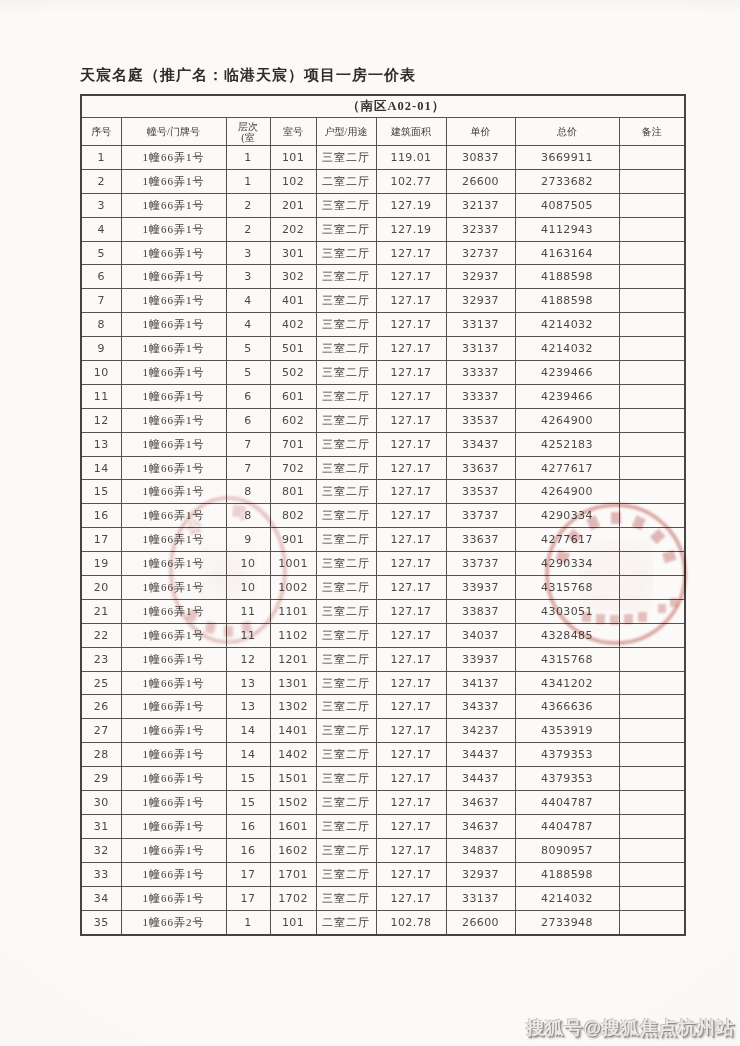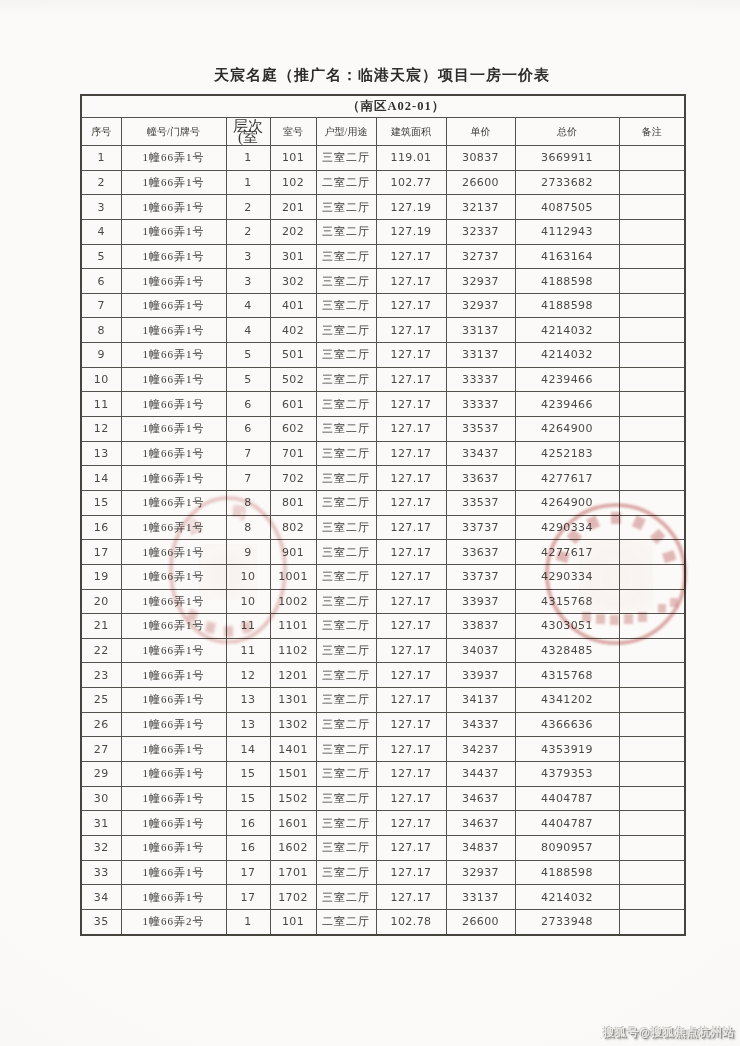--- a/index.html
+++ b/index.html
@@ -10,52 +10,52 @@
   }
   .page {
     position:relative; width:740px; height:1046px;
     background:
       radial-gradient(ellipse 120% 90% at 50% 45%, rgba(255,255,255,0) 60%, rgba(120,115,105,0.05) 100%),
       linear-gradient(180deg, rgba(0,0,0,0.025) 0px, rgba(0,0,0,0) 14px),
       #fbfaf8;
   }
   .doc-title {
     position:absolute; left:80px; top:66px; width:604px;
-    text-align:center; font-weight:bold; font-size:15px; color:#2e2d2b;
+    text-align:left; font-weight:bold; font-size:15px; color:#2e2d2b;
     letter-spacing:1px;
   }
   table.price-table {
     position:absolute; left:80px; top:94px; width:604px; height:842px;
     border-collapse:collapse; table-layout:fixed;
     border:2px solid #474440;
   }
   .price-table th, .price-table td {
     border:1px solid #56524d;
     padding:0 2px;
     text-align:center; vertical-align:middle;
     overflow:hidden; white-space:nowrap;
   }
   tr.section-row th {
     height:21px; font-size:12.5px; font-weight:bold; color:#33312e; letter-spacing:1px;padding-left:28px;
   }
   tr.header-row th {
     height:27px; font-size:10px; font-weight:normal; color:#3a3835;
   }
-  tr.header-row th.wrap2 { white-space:pre-line; line-height:11px; font-size:15px;margin-top:47px; }
+  tr.header-row th.wrap2 { white-space:pre-line; line-height:11px; font-size:10px;margin-top:47px; }
   tbody td { font-size:11px; color:#3b3936; }
   tbody td.num {
     font-family:"DejaVu Sans","Liberation Sans",sans-serif;
     font-size:11px; color:#4b4945; letter-spacing:0.4px;
   }
   tbody td.cjk { font-size:11px; color:#3b3936; letter-spacing:1px; }
   .stamp { position:absolute; mix-blend-mode:multiply; opacity:0.9; pointer-events:none; }
   .watermark {
     position:absolute; right:5px; bottom:6px;
     font-family:"Liberation Sans","DejaVu Sans",sans-serif;
-    font-size:11px; font-weight:bold; letter-spacing:1px;
+    font-size:18px; font-weight:bold; letter-spacing:1px;
     color:#eceae7;
     text-shadow: 1px 1px 0 #8f8d8a, -1px -1px 0 #c9c7c4, 2px 2px 2px rgba(90,90,90,0.55);
   }
 </style>
 </head>
 <body>
 
 <div class="page">
 
   <div class="doc-title">天宸名庭（推广名：临港天宸）项目一房一价表</div>
@@ -359,20 +359,31 @@
           <td class="cjk">1幢66弄1号</td>
           <td class="num">14</td>
           <td class="num">1401</td>
           <td class="cjk">三室二厅</td>
           <td class="num">127.17</td>
           <td class="num">34237</td>
           <td class="num">4353919</td>
           <td class="cjk"></td>
         </tr>
         <tr>
+          <td class="num">28</td>
+          <td class="cjk">1幢66弄1号</td>
+          <td class="num">14</td>
+          <td class="num">1402</td>
+          <td class="cjk">三室二厅</td>
+          <td class="num">127.17</td>
+          <td class="num">34437</td>
+          <td class="num">4379353</td>
+          <td class="cjk"></td>
+        </tr>
+        <tr>
           <td class="num">29</td>
           <td class="cjk">1幢66弄1号</td>
           <td class="num">15</td>
           <td class="num">1501</td>
           <td class="cjk">三室二厅</td>
           <td class="num">127.17</td>
           <td class="num">34437</td>
           <td class="num">4379353</td>
           <td class="cjk"></td>
         </tr>

